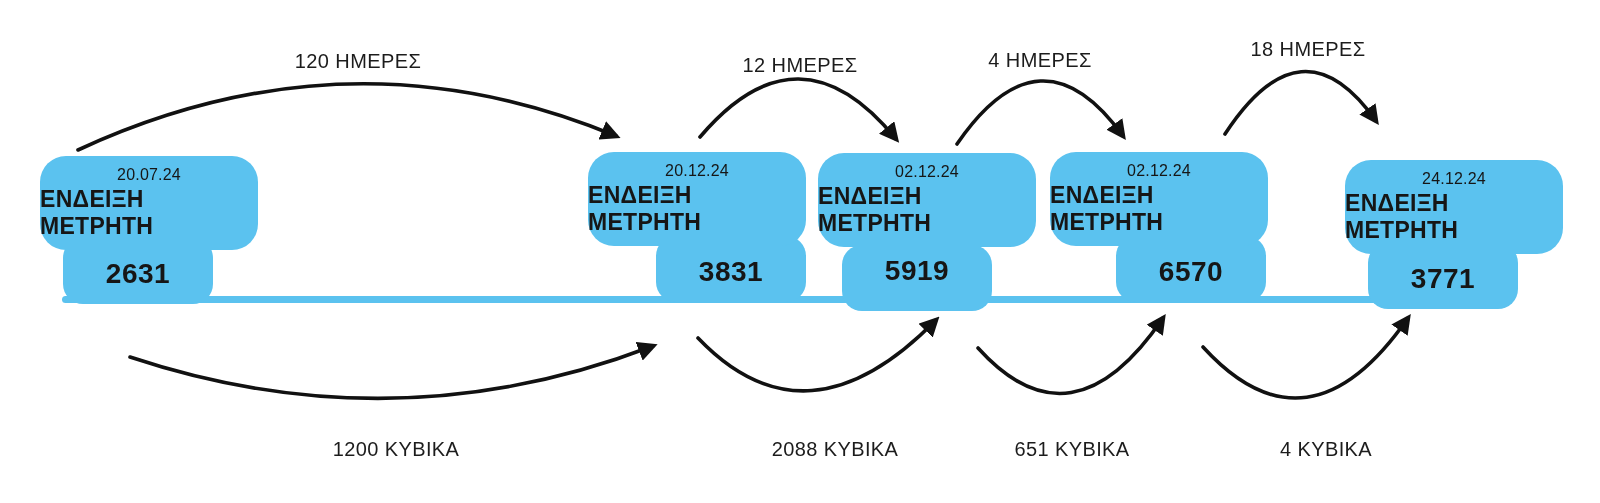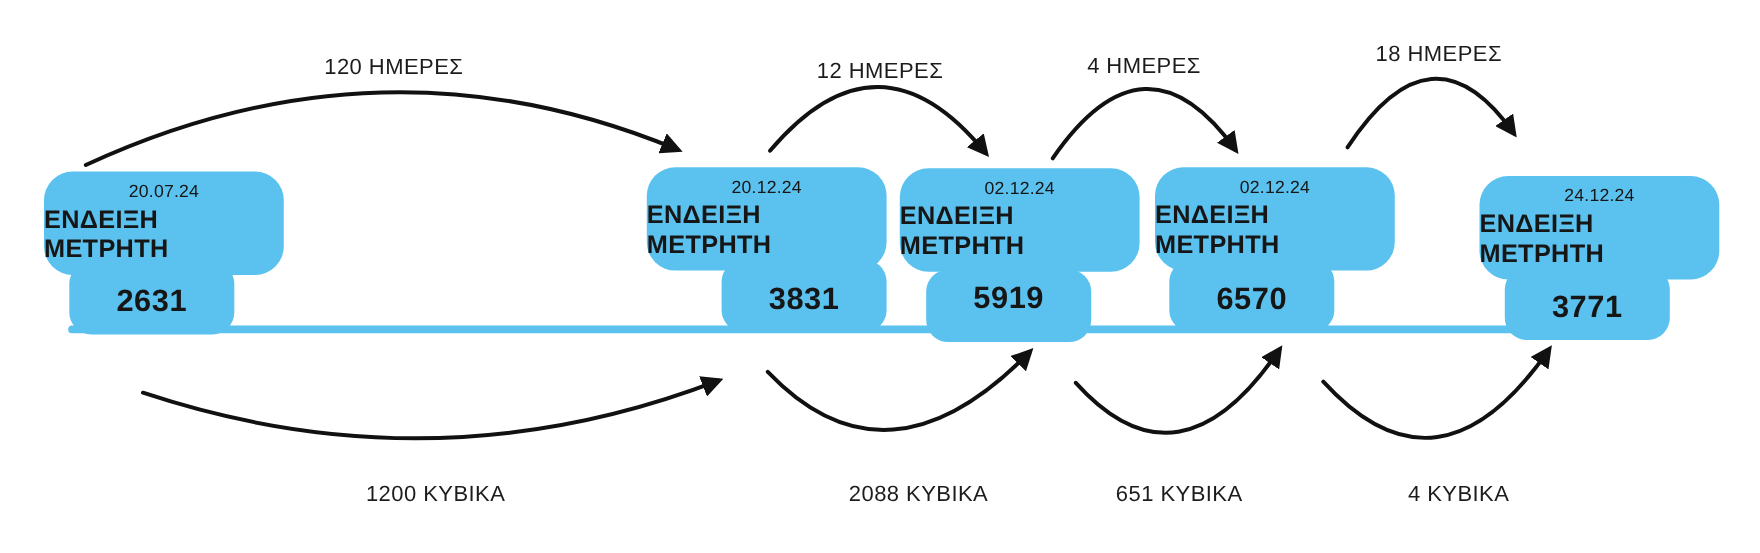--- a/index.html
+++ b/index.html
@@ -127,21 +127,21 @@
     <div class="meter-tab" style="left:842px; top:245px;align-items:center;">
       <div class="meter-value">5919</div>
     </div>
     <div class="meter-head" style="left:818px; top:153px;">
       <div class="meter-date">02.12.24</div>
       <div class="meter-label">ΕΝΔΕΙΞΗ ΜΕΤΡΗΤΗ</div>
     </div>
   </div>
 
   <div class="meter">
-    <div class="meter-tab" style="left:1063px; top:236px;text-align:right;">
+    <div class="meter-tab" style="left:1116px; top:236px;text-align:right;">
       <div class="meter-value">6570</div>
     </div>
     <div class="meter-head" style="left:1050px; top:152px;">
       <div class="meter-date">02.12.24</div>
       <div class="meter-label">ΕΝΔΕΙΞΗ ΜΕΤΡΗΤΗ</div>
     </div>
   </div>
 
   <div class="meter">
     <div class="meter-tab" style="left:1368px; top:243px;">

